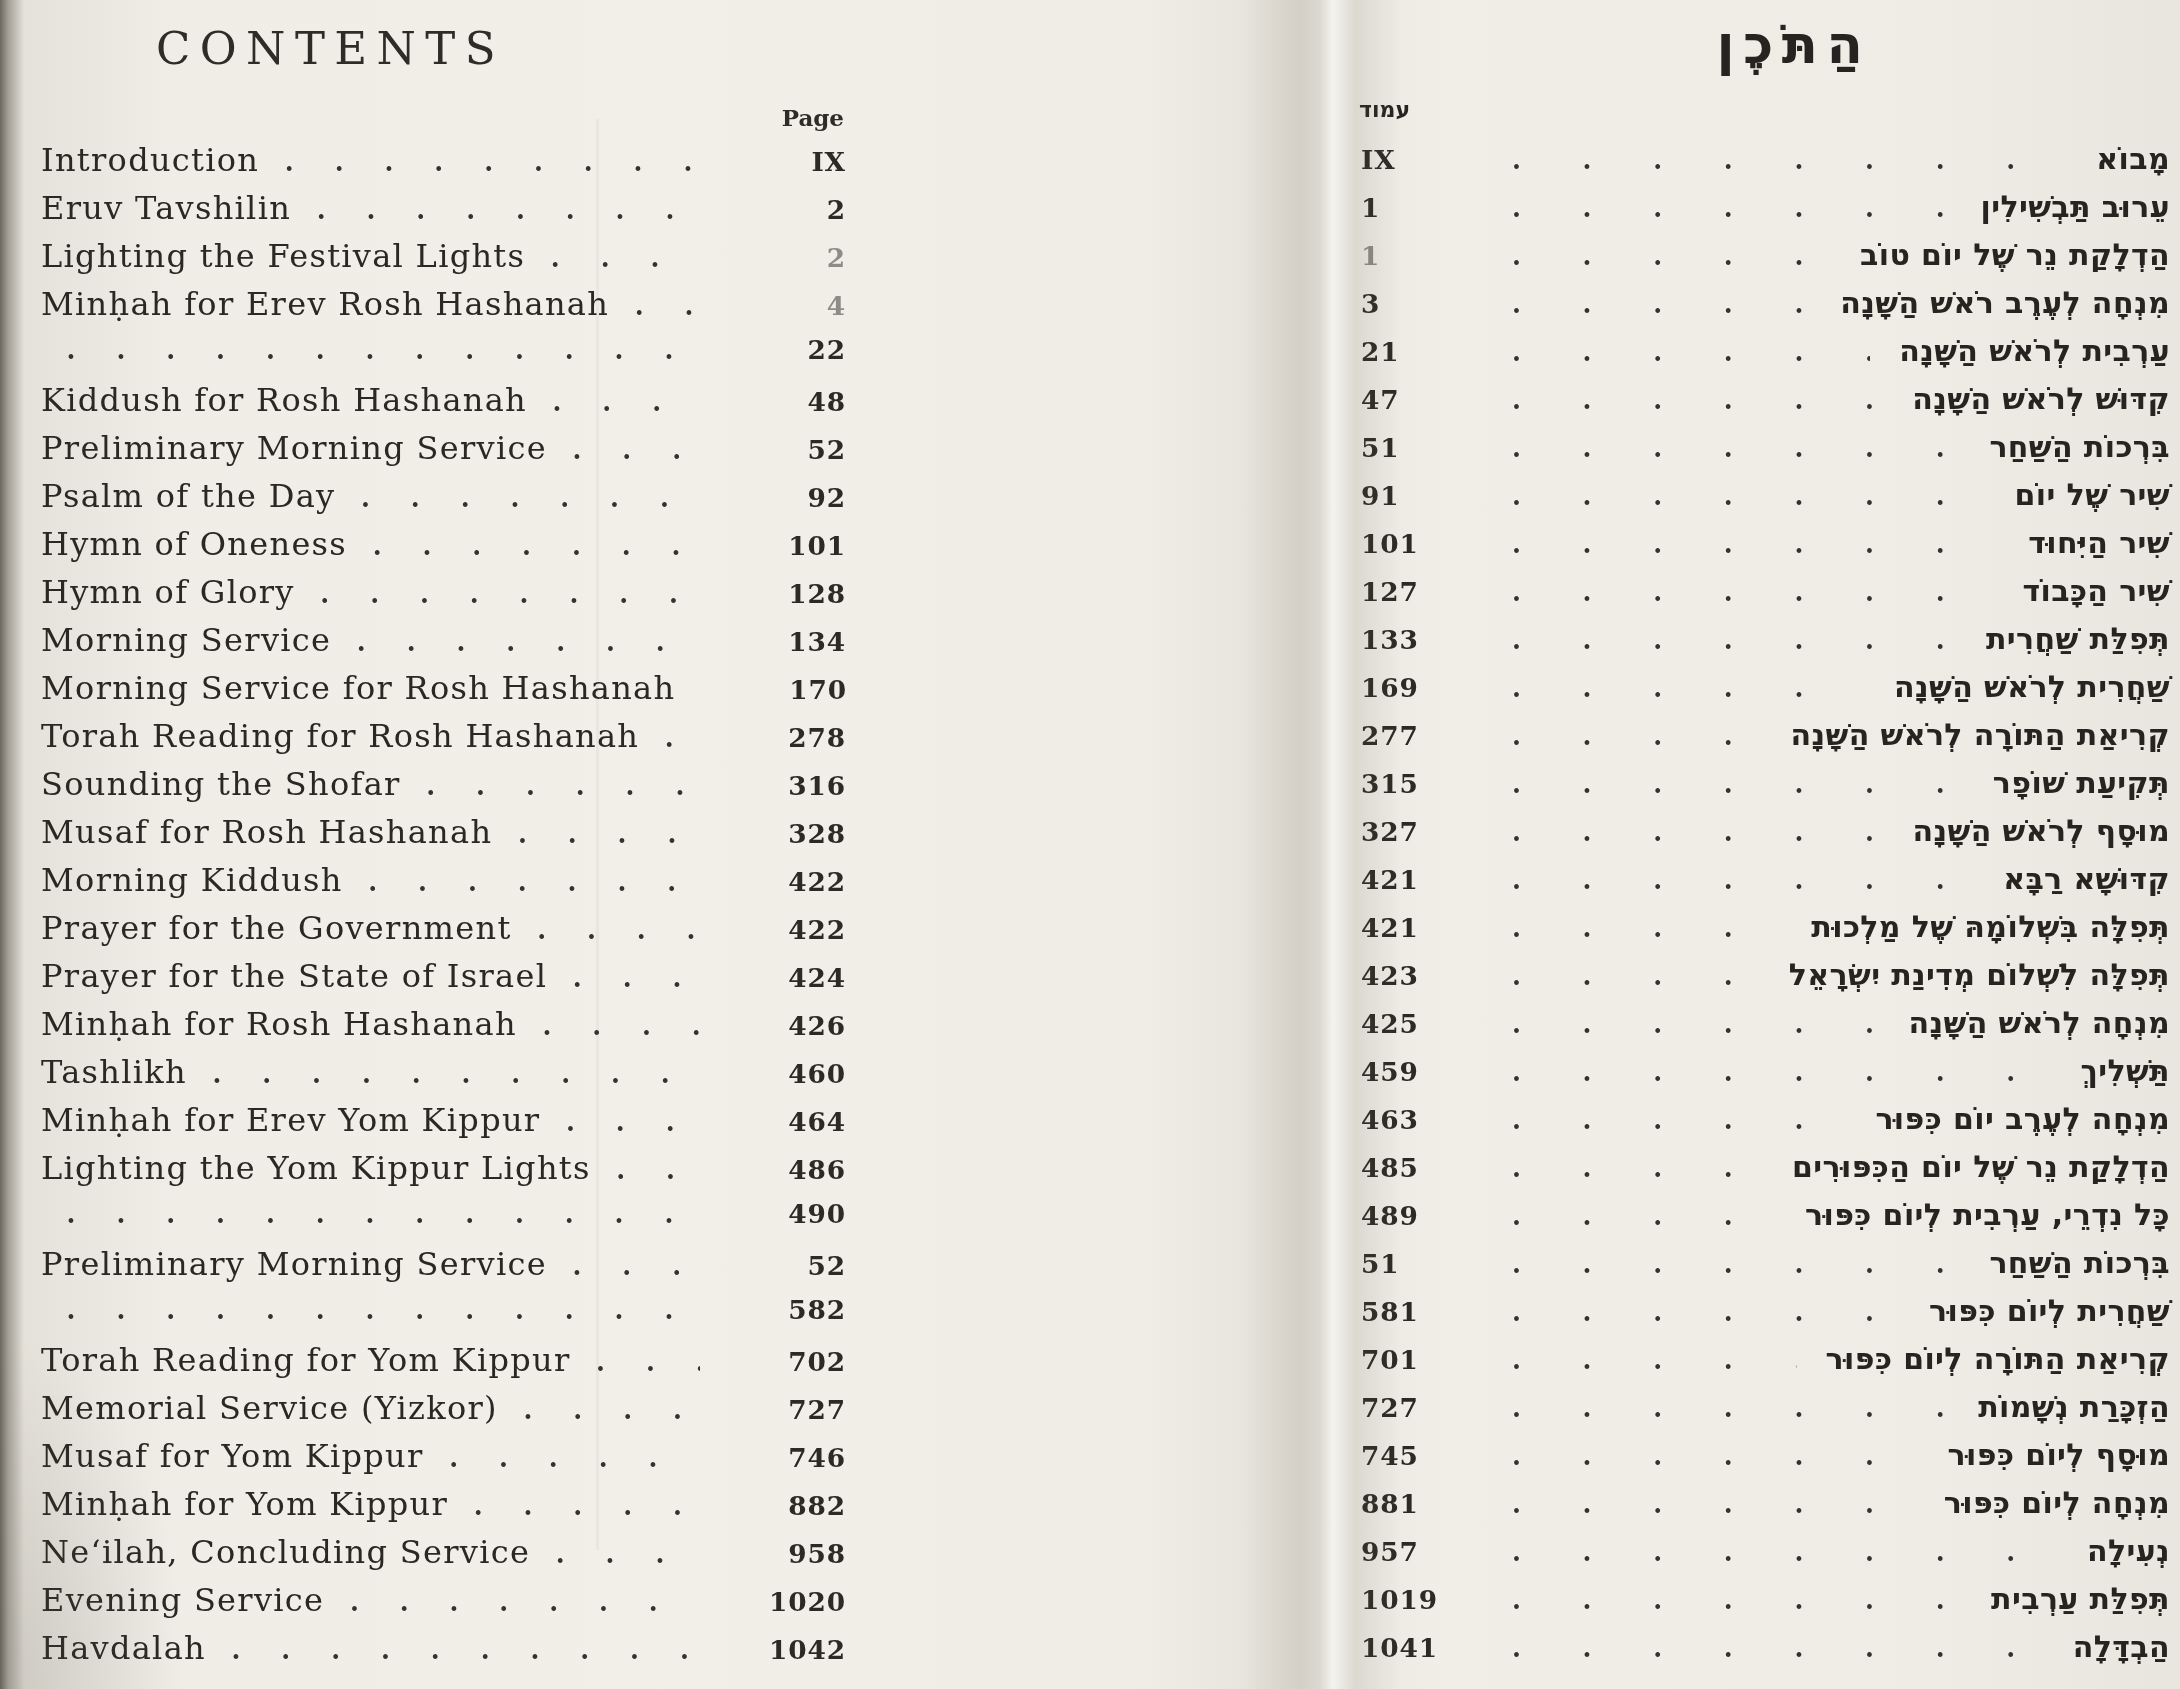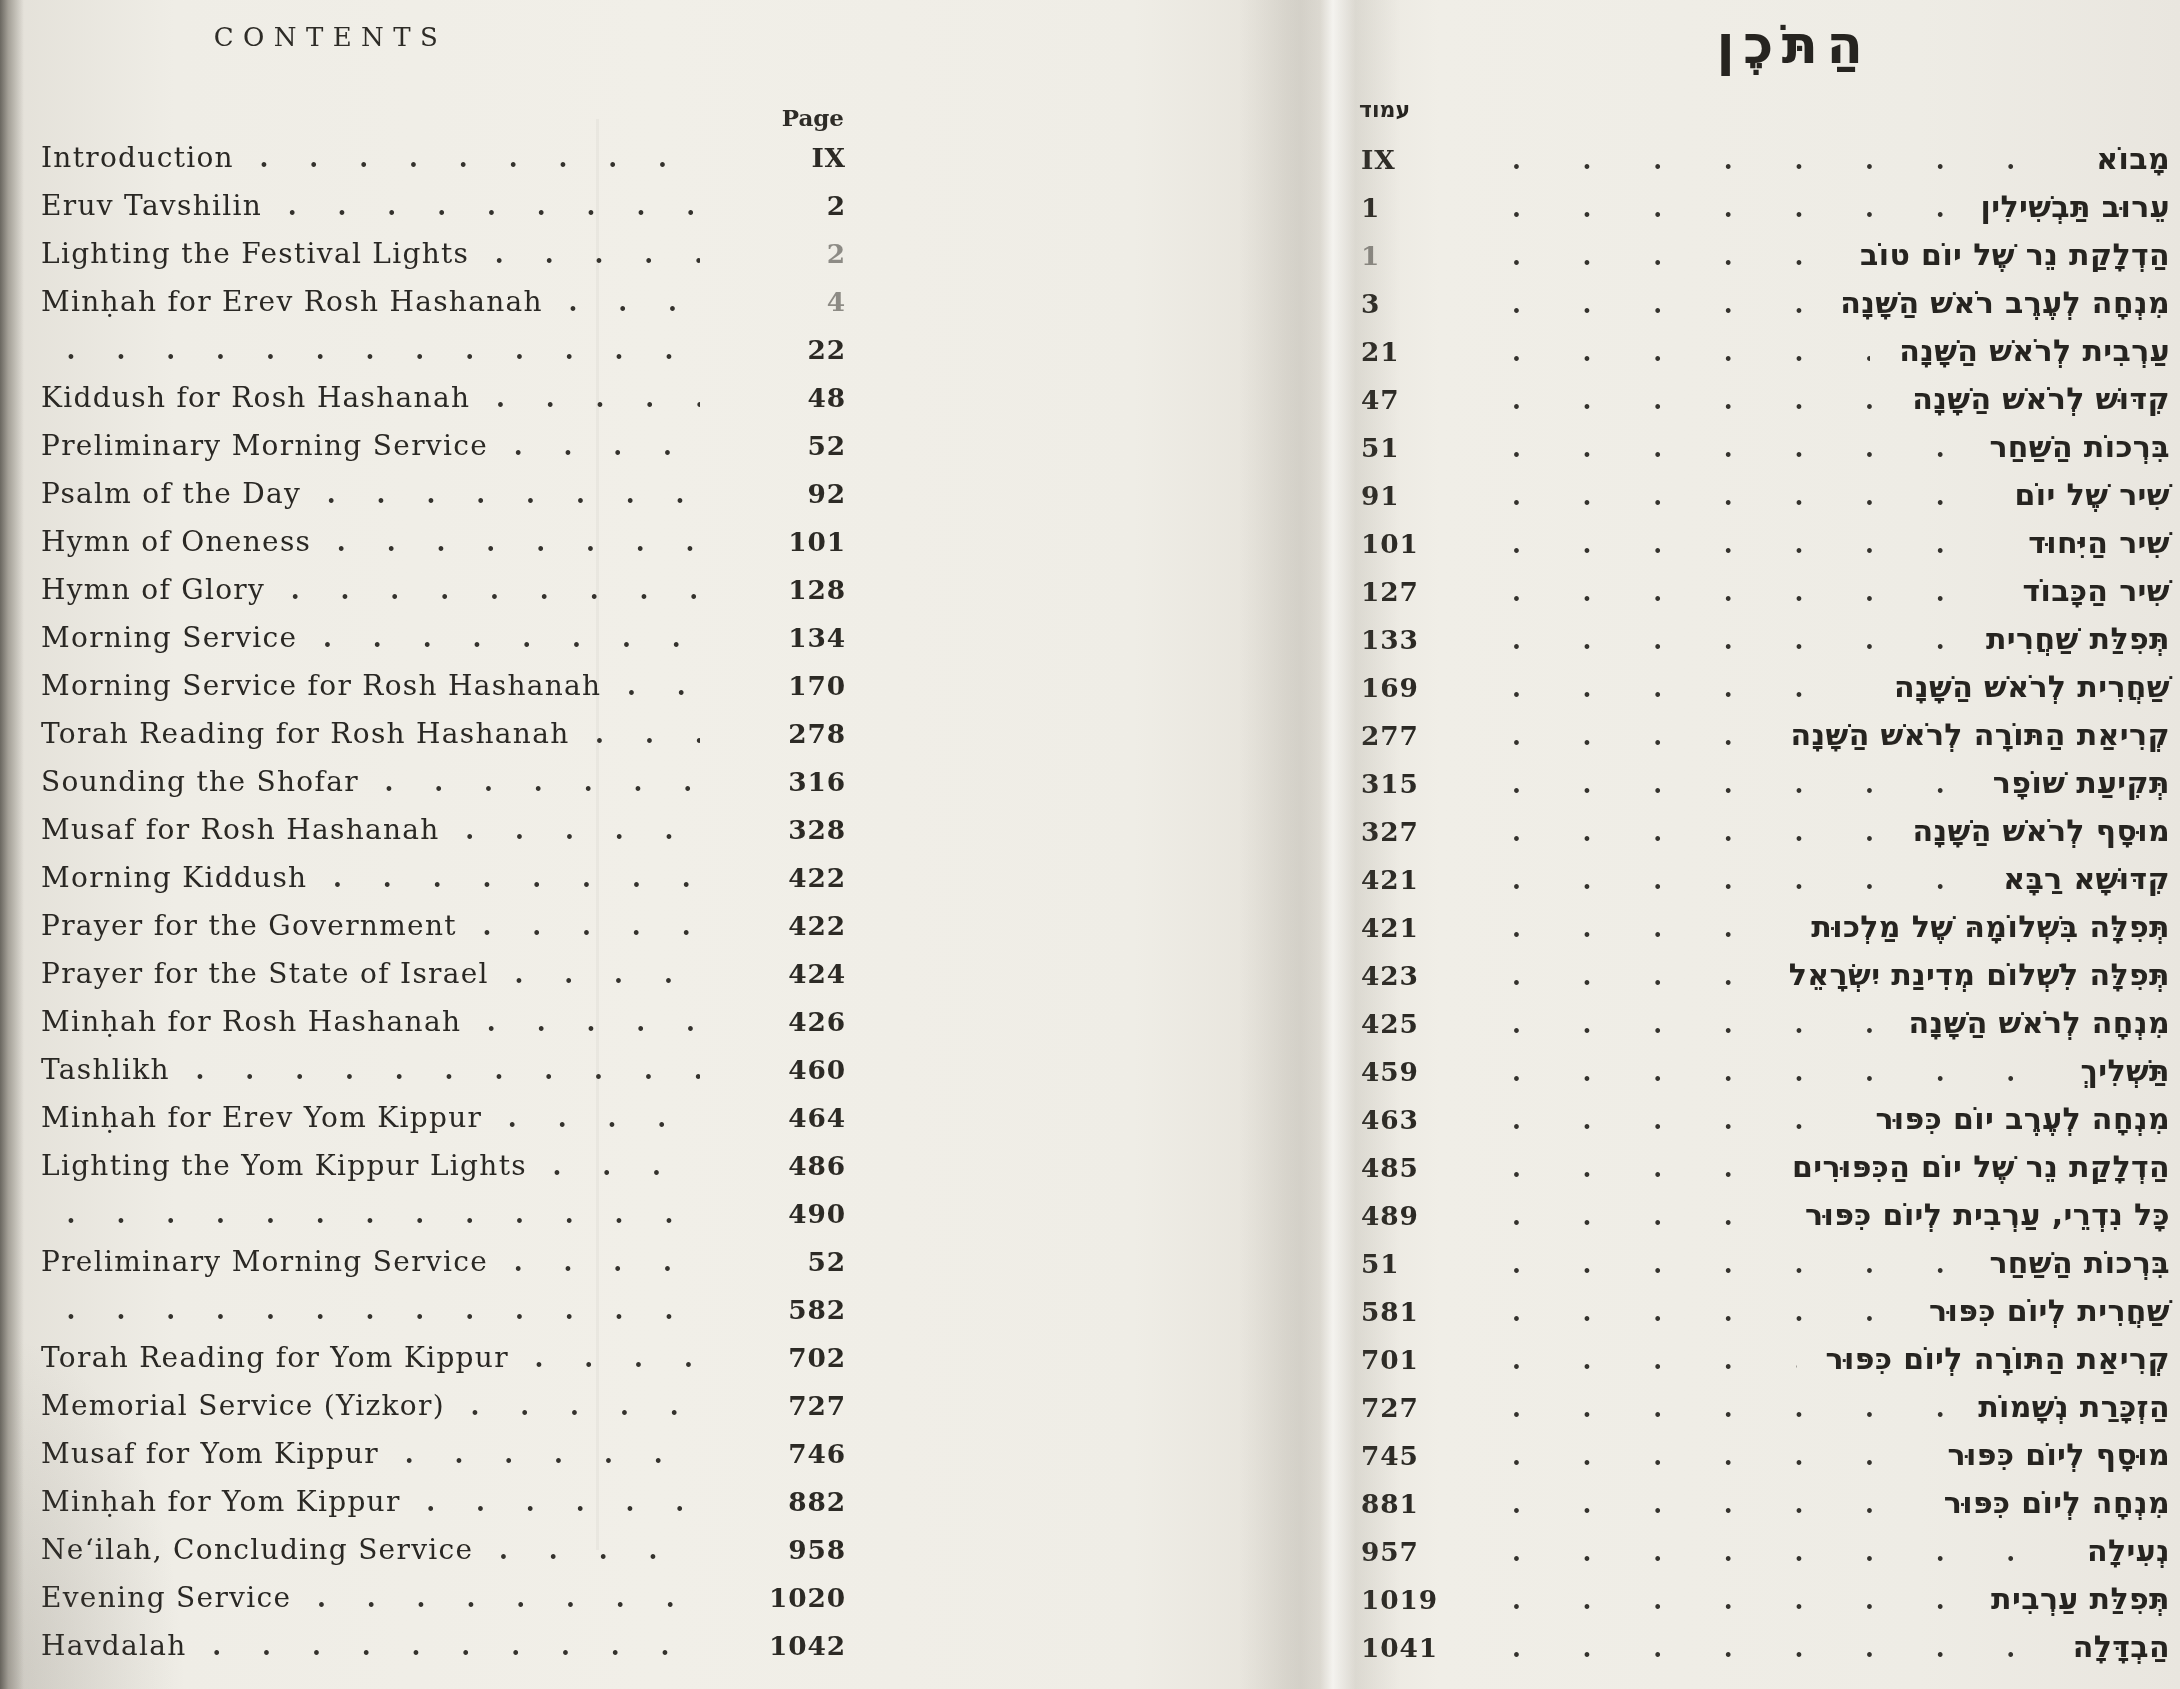--- a/index.html
+++ b/index.html
@@ -33,21 +33,21 @@
   }
   .corner-shade{
     position:absolute;left:0;bottom:0;width:187px;height:358px;
     background:radial-gradient(ellipse at 0% 100%, rgba(90,86,78,.18), rgba(90,86,78,0) 70%);
     pointer-events:none;
   }
 
   
   .contents-title{
     position:absolute;top:22px;left:143px;width:375px;
-    text-align:center;font-size:26px;letter-spacing:9.4px;
+    text-align:center;font-size:45px;letter-spacing:9.4px;
     color:#2e2c27;
   }
   .page-col-label{
     position:absolute;top:104px;left:733px;width:111px;
     text-align:right;font-size:23px;font-weight:600;color:#2e2c27;
   }
   .toc{position:absolute;}
   .toc-left{left:41px;top:143px;width:805px;}
   .toc-right{left:1361px;top:143px;width:809px;}
 
@@ -61,21 +61,21 @@
   .page-col-label-he{
     position:absolute;top:97px;left:1359px;
     direction:rtl;font-family:"DejaVu Sans",sans-serif;
     font-size:22px;font-weight:700;color:#262420;
   }
 
   
   .row{display:flex;align-items:baseline;height:48px;}
   .lbl{
     flex:0 0 auto;white-space:nowrap;
-    font-size:28px;letter-spacing:1.3px;line-height:1.1;color:#2a2824;
+    font-size:32px;letter-spacing:1.3px;line-height:1.1;color:#2a2824;
   }
   .lbl-he{
     flex:0 0 auto;white-space:nowrap;direction:rtl;
     font-family:"DejaVu Sans",sans-serif;
     font-size:30px;font-weight:700;letter-spacing:0.4px;line-height:1.05;color:#262420;
   }
   .leader{
     flex:1 1 0;min-width:0;overflow:hidden;white-space:nowrap;
     font-weight:700;font-size:25.6px;color:#34322d;
     letter-spacing:16px;margin:0 44px 0 25.6px;

